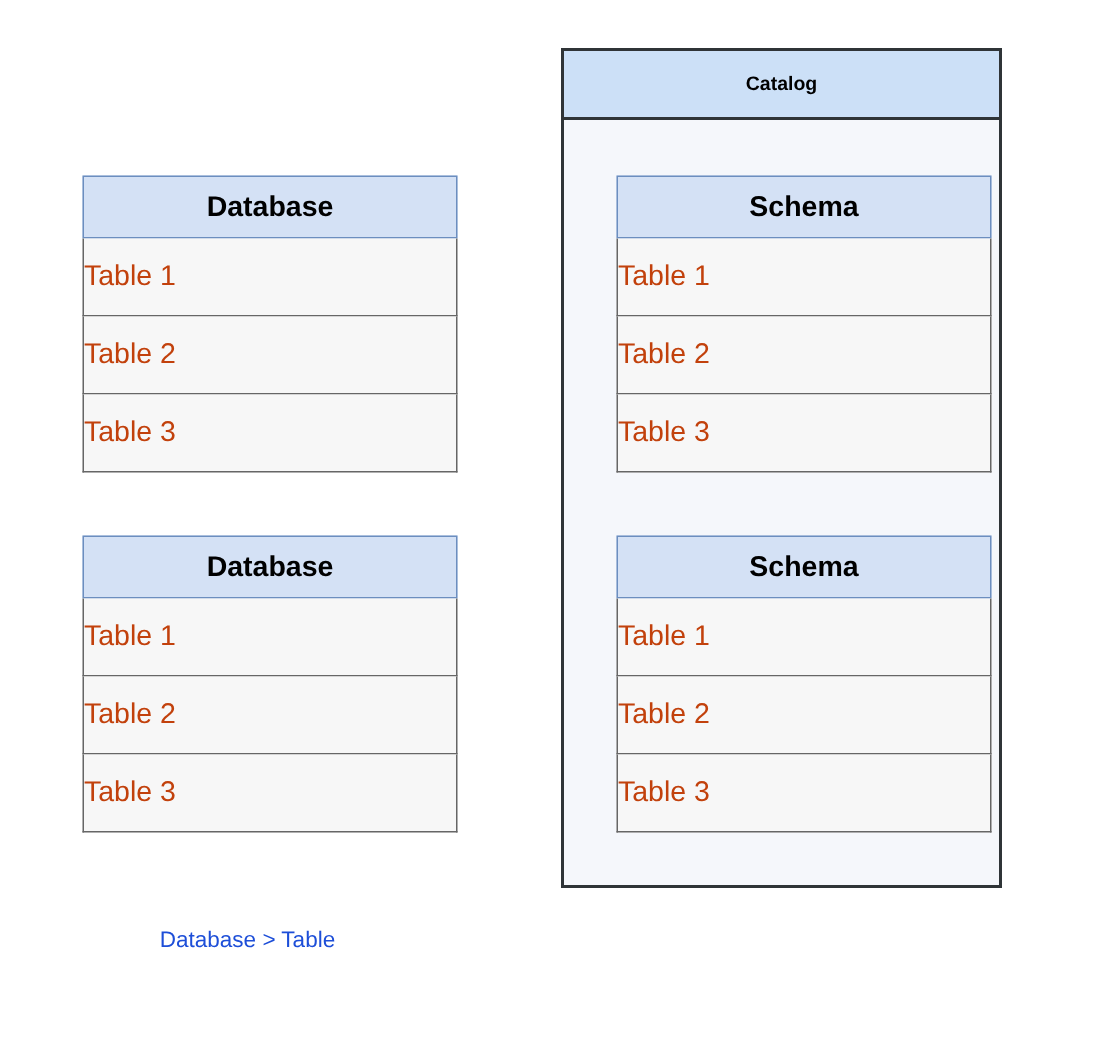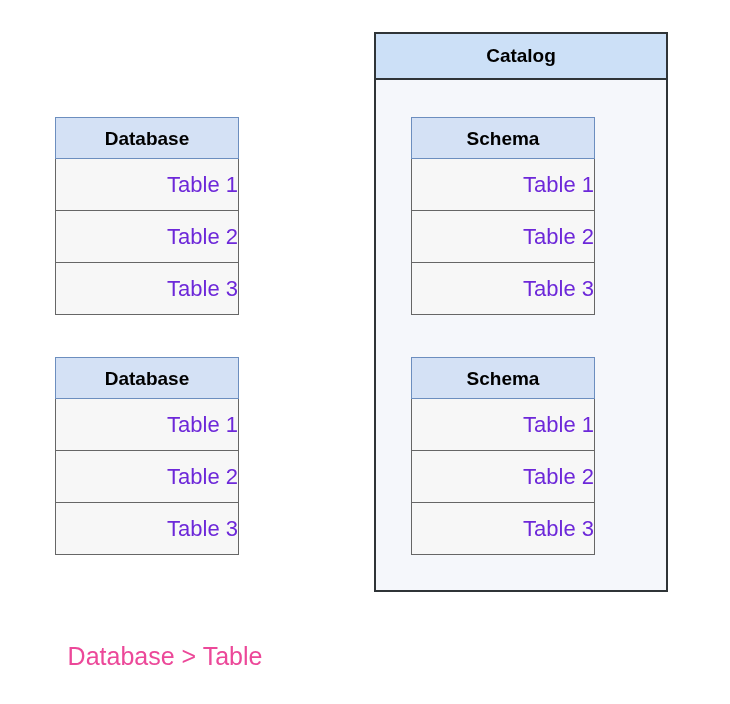--- a/index.html
+++ b/index.html
@@ -16,40 +16,40 @@
   }
 
   .canvas {
     position: absolute;
     inset: 0;
   }
 
   
   .entity {
     position: absolute;
-    width: 184px;
+    width: 250px;
     box-sizing: border-box;
   }
   .entity-header {
     height: 42px;
     line-height: 41px;
     text-align: center;
     font-size: 19px;
     font-weight: bold;
     color: #000000;
     background: #d4e1f5;
     border: 1px solid #6c8ebf;
     box-sizing: border-box;
   }
   .entity-row {
     height: 52px;
     line-height: 51px;
-    text-align: right;
-    font-size: 22px;
-    color: #6d28d9;
+    text-align: left;
+    font-size: 19px;
+    color: #c2410c;
     background: #f7f7f7;
     border: 1px solid #666666;
     border-top: none;
     box-sizing: border-box;
   }
 
   
   .catalog {
     position: absolute;
     left: 374px;
@@ -57,41 +57,40 @@
     width: 294px;
     height: 560px;
     box-sizing: border-box;
     border: 2px solid #2f3437;
     background: #f5f7fb;
   }
   .catalog-header {
     height: 46px;
     line-height: 44px;
     text-align: center;
-    font-size: 19px;
+    font-size: 13px;
     font-weight: bold;
     color: #000000;
     background: #cce0f7;
     border-bottom: 2px solid #2f3437;
     box-sizing: border-box;
   }
 
   
   #db-1     { left: 55px;  top: 117px; }
   #db-2     { left: 55px;  top: 357px; }
   #schema-1 { left: 411px; top: 117px; }
   #schema-2 { left: 411px; top: 357px; }
 
   .caption {
     position: absolute;
-    font-size: 25px;
-    color: #ec4899;
+    font-size: 15px;
+    color: #1d4ed8;
     text-align: center;
     white-space: nowrap;
-    margin-top: 24px;
   }
   #caption-left  { left: 0px;   top: 618px; width: 330px; }
   #caption-right { left: 370px; top: 618px; width: 300px; }
 </style>
 </head>
 <body>
 
 <div class="canvas">
 
   <div class="entity" id="db-1">

